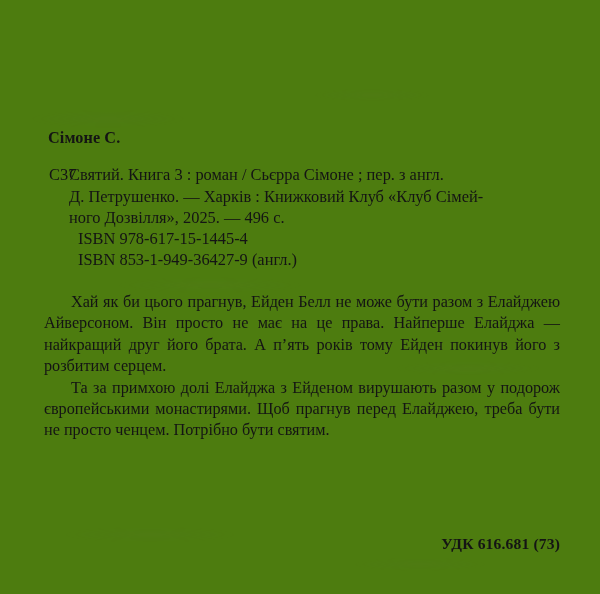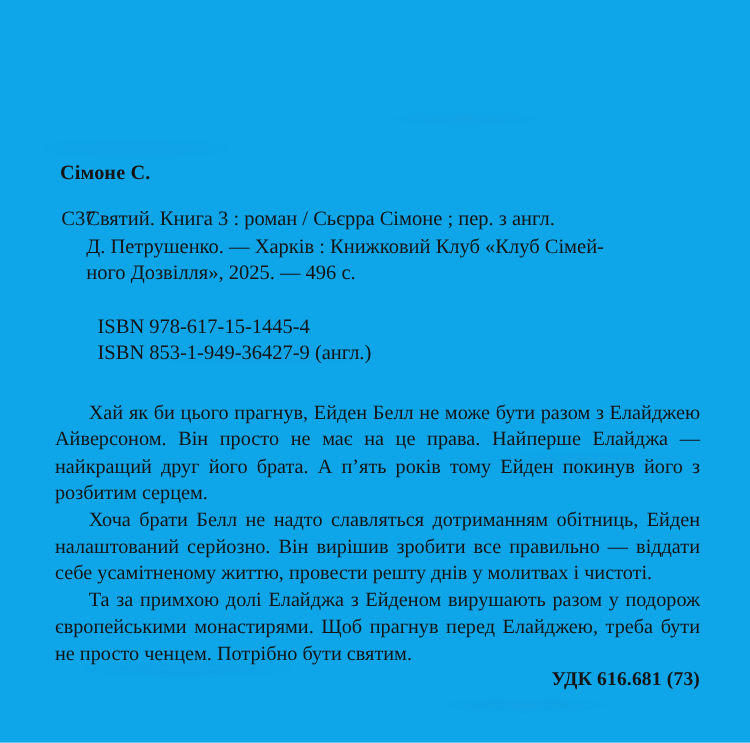--- a/index.html
+++ b/index.html
@@ -15,21 +15,21 @@
     overflow: hidden;
     position: relative;
   }
 
   .page {
     position: absolute;
     left: 0;
     top: 0;
     width: 600px;
     height: 594px;
-    background: #0ea5e9;
+    background: #4d7c0f;
   }
 
   
   .scan-noise {
     position: absolute;
     inset: 0;
     pointer-events: none;
     opacity: 0.035;
     background:
       radial-gradient(ellipse 120px 14px at 18% 20%, #6a6a6a 0%, rgba(255,255,255,0) 70%),
@@ -88,37 +88,36 @@
     text-justify: inter-word;
   }
   .cip-desc .l1 { display: block; }
   .cip-desc .l2 { display: block; }
   .cip-desc .l3 { display: block; }
 
   
   .isbn-block {
     position: absolute;
     left: 78px;
-    top: 251px;
+    top: 229px;
     font-size: 16.4px;
     line-height: 20.5px;
   }
   .isbn-line { white-space: nowrap; margin: 0; }
 
   
   .annotation {
     position: absolute;
     left: 44px;
     top: 292px;
     width: 516px;
     font-size: 16.2px;
     line-height: 21.4px;
     text-align: justify;
     text-justify: inter-word;
-    margin-top: 28px;
   }
   .annotation p {
     margin: 0;
     text-indent: 27px;
     hyphens: manual;
   }
 
   
   .udk {
     position: absolute;
@@ -152,20 +151,19 @@
       </div>
     </div>
 
     <div class="isbn-block">
       <p class="isbn-line">ISBN 978-617-15-1445-4</p>
       <p class="isbn-line">ISBN 853-1-949-36427-9 (англ.)</p>
     </div>
 
     <div class="annotation">
       <p>Хай як би цього прагнув, Ейден Белл не може бути разом з Елайджею Айверсоном. Він просто не має на це права. Найперше Елайджа — найкращий друг його брата. А п’ять років тому Ейден покинув його з розбитим серцем.</p>
-      <p>Хоча брати Белл не надто славляться дотриманням обітниць, Ейден налаштований серйозно. Він вирішив зробити все правильно — віддати себе усамітненому життю, провести решту днів у молитвах і чистоті.</p>
       <p>Та за примхою долі Елайджа з Ейденом вирушають разом у подорож європейськими монастирями. Щоб прагнув перед Елайджею, треба бути не просто ченцем. Потрібно бути святим.</p>
     </div>
 
     <div class="udk">УДК 616.681 (73)</div>
 
   </div>
 </div>
 
 </body></html>

